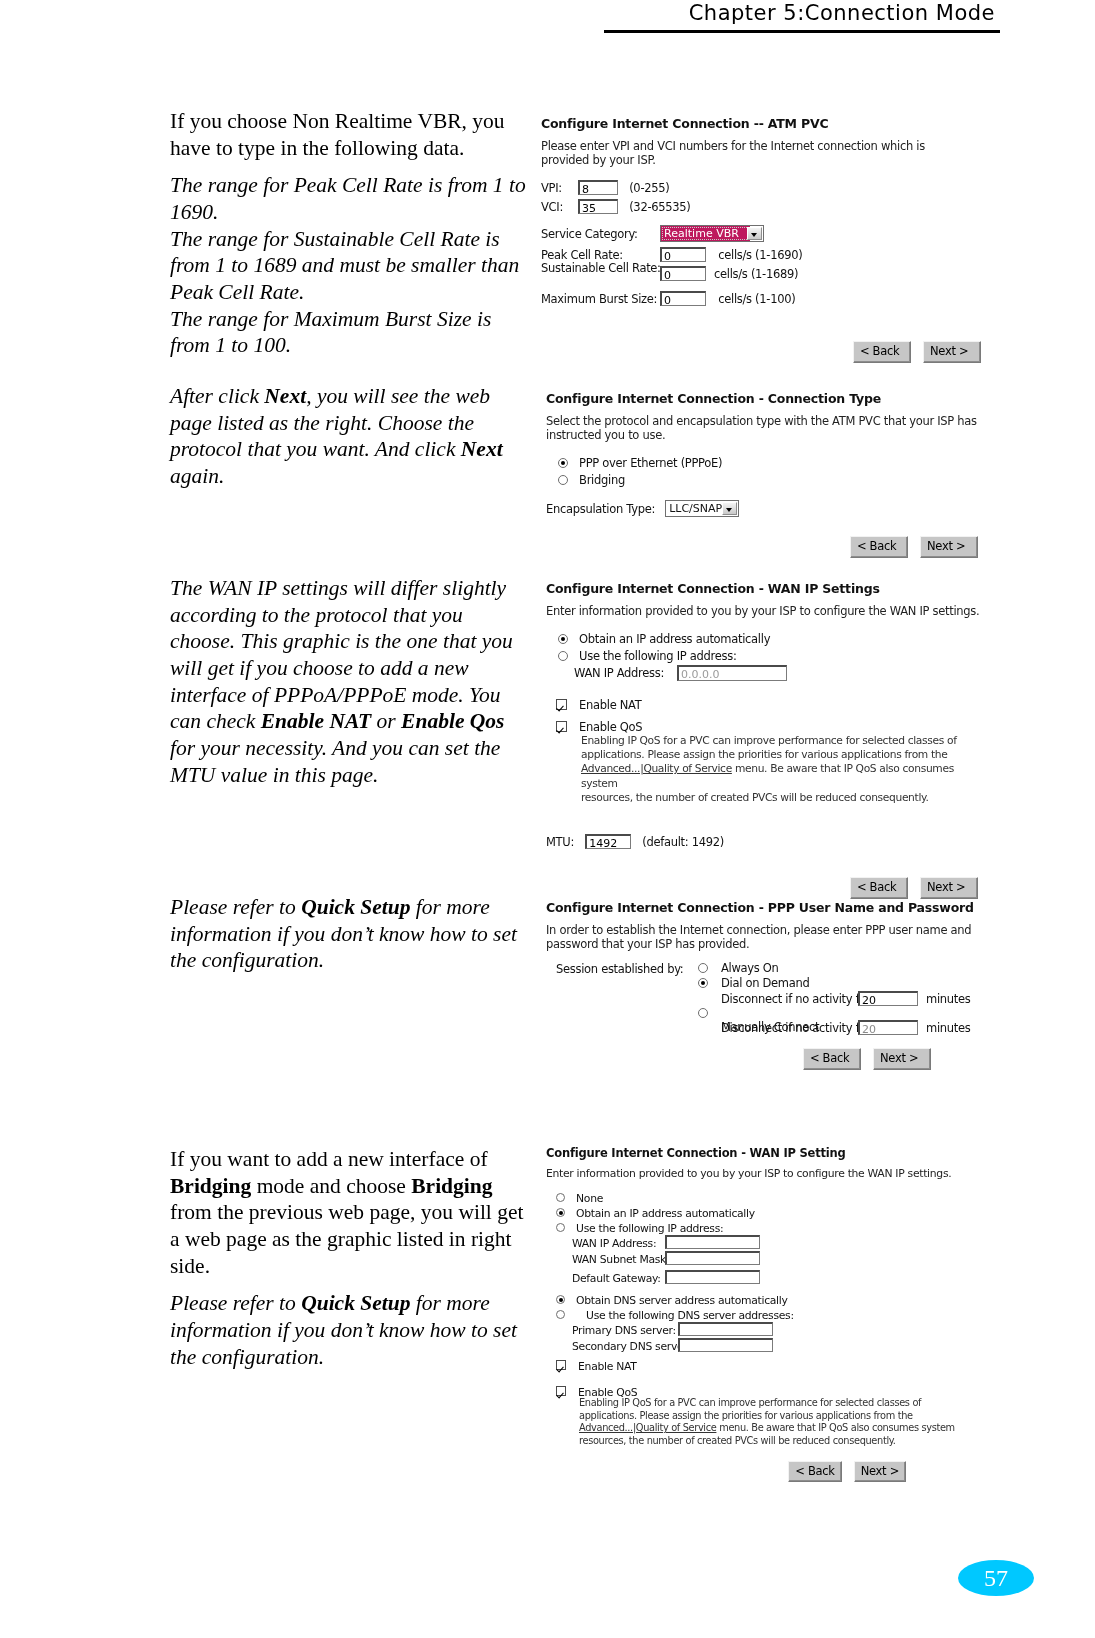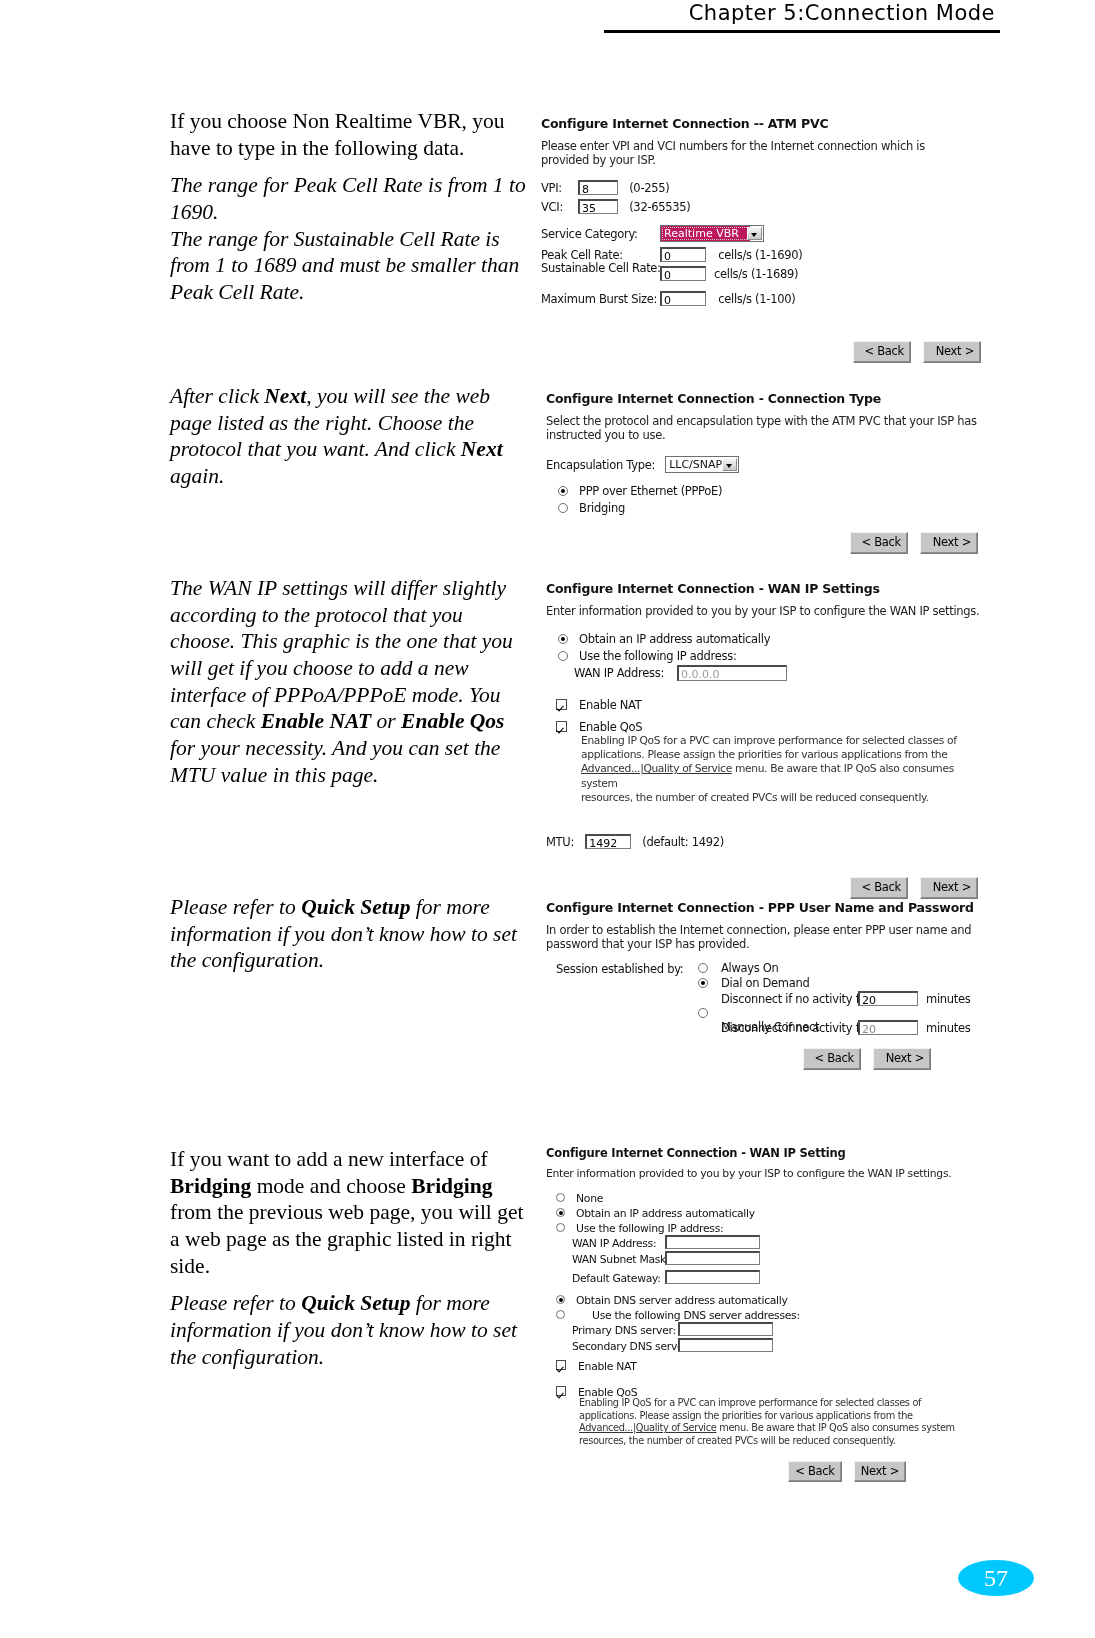--- a/index.html
+++ b/index.html
@@ -189,21 +189,21 @@
     left: 3px;
     top: 5px;
     border-left: 3.5px solid transparent;
     border-right: 3.5px solid transparent;
     border-top: 4px solid #000;
   }
 
   .btn {
     display: inline-block;
     min-width: 58px;
-    text-align: right;
+    text-align: left;
     font-family: "DejaVu Sans", sans-serif;
     font-size: 11.5px;
     letter-spacing: -0.3px;
     padding: 2px 6px 3px 6px;
     background: #c6c6c6;
     border: 1px solid #7a7a7a;
     border-top-color: #f2f2f2;
     border-left-color: #f2f2f2;
     box-shadow: inset -1px -1px 0 #8d8d8d;
     color: #000;
@@ -236,20 +236,21 @@
 <div class="page-header">
   <div class="hdr-text">Chapter 5:Connection Mode</div>
   <div class="hdr-rule"></div>
 </div>
 
 <div class="lcol" style="top:108px;">
   <p>If you choose Non Realtime VBR, you have to type in the following data.</p>
   <p>
     <span>The range for Peak Cell Rate is from 1 to 1690.</span><br>
     <span>The range for Sustainable Cell Rate is from 1 to 1689 and must be smaller than Peak Cell Rate.</span><br>
+    <span>The range for Maximum Burst Size is from 1 to 100.</span>
   </p>
 </div>
 
 <div class="shot" style="left:541px; top:116px; width:452px;">
   <div class="title">Configure Internet Connection -- ATM PVC</div>
   <div class="desc" style="width:430px;">Please enter VPI and VCI numbers for the Internet connection which is provided by your ISP.</div>
 
   <div style="margin-top:4px;">
     <div style="height:19px;">
       <span class="lbl" style="display:inline-block;width:32px;">VPI:</span>
@@ -295,39 +296,39 @@
 </div>
 
 <div class="lcol" style="top:383px;">
   <p><span>After click </span><b>Next</b><span>, you will see the web page listed as the right. Choose the protocol that you want. And click </span><b>Next</b><span> again.</span></p>
 </div>
 
 <div class="shot" style="left:546px; top:391px; width:440px;">
   <div class="title">Configure Internet Connection - Connection Type</div>
   <div class="desc" style="width:435px;">Select the protocol and encapsulation type with the ATM PVC that your ISP has instructed you to use.</div>
 
+  <div style="margin-top:6px; margin-left:12px;">
+    <div style="height:17px;">
+      <span class="radio on"></span>
+      <span class="lbl" style="margin-left:6px;">PPP over Ethernet (PPPoE)</span>
+    </div>
+    <div style="height:17px;">
+      <span class="radio"></span>
+      <span class="lbl" style="margin-left:6px;">Bridging</span>
+    </div>
+  </div>
+
   <div style="margin-top:12px;">
     <span class="lbl">Encapsulation Type:</span>
     <span class="select" style="width:74px; margin-left:5px;">
       <span class="sel-val" style="width:53px;">LLC/SNAP</span>
       <span class="arrow"></span>
     </span>
   </div>
 
-  <div style="margin-top:6px; margin-left:12px;">
-    <div style="height:17px;">
-      <span class="radio on"></span>
-      <span class="lbl" style="margin-left:6px;">PPP over Ethernet (PPPoE)</span>
-    </div>
-    <div style="height:17px;">
-      <span class="radio"></span>
-      <span class="lbl" style="margin-left:6px;">Bridging</span>
-    </div>
-  </div>
-
   <div class="btn-row" style="text-align:right; margin-top:17px; width:432px;">
     <span class="btn">&lt; Back</span>
     <span class="btn">Next &gt;</span>
   </div>
 </div>
 
 <div class="lcol" style="top:575px;">
   <p><span>The WAN IP settings will differ slightly according to the protocol that you choose. This graphic is the one that you will get if you choose to add a new interface of PPPoA/PPPoE mode. You can check </span><b>Enable NAT</b><span> or </span><b>Enable Qos</b><span> for your necessity. And you can set the MTU value in this page.</span></p>
 </div>
 
@@ -451,21 +452,21 @@
     </div>
   </div>
 
   <div style="margin-left:10px; margin-top:9px;">
     <div style="height:15px;">
       <span class="radio on" style="width:9px;height:9px;"></span>
       <span class="lbl" style="margin-left:6px;font-size:10.8px;">Obtain DNS server address automatically</span>
     </div>
     <div style="height:15px;">
       <span class="radio" style="width:9px;height:9px;"></span>
-      <span class="lbl" style="margin-left:22px;font-size:10.8px;">Use the following DNS server addresses:</span>
+      <span class="lbl" style="margin-left:16px;font-size:10.8px;">Use the following DNS server addresses:</span>
     </div>
     <div style="height:16px; margin-left:16px;">
       <span class="lbl" style="display:inline-block;width:101px;font-size:10.8px;">Primary DNS server:</span>
       <span class="tbox" style="width:95px;height:14px;"></span>
     </div>
     <div style="height:16px; margin-left:16px;">
       <span class="lbl" style="display:inline-block;width:101px;font-size:10.8px;">Secondary DNS server:</span>
       <span class="tbox" style="width:95px;height:14px;"></span>
     </div>
   </div>

